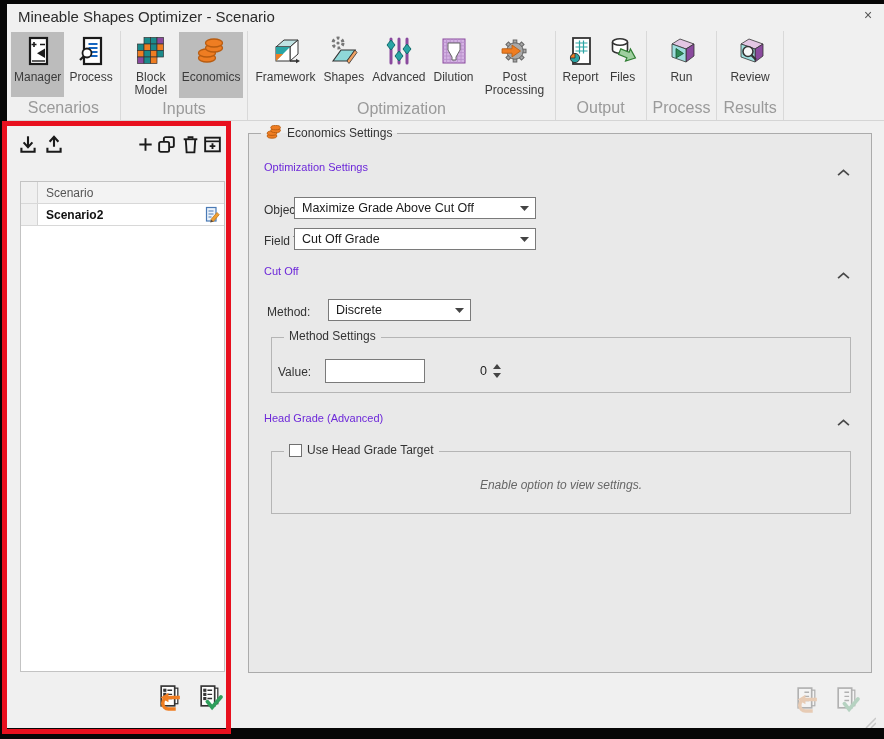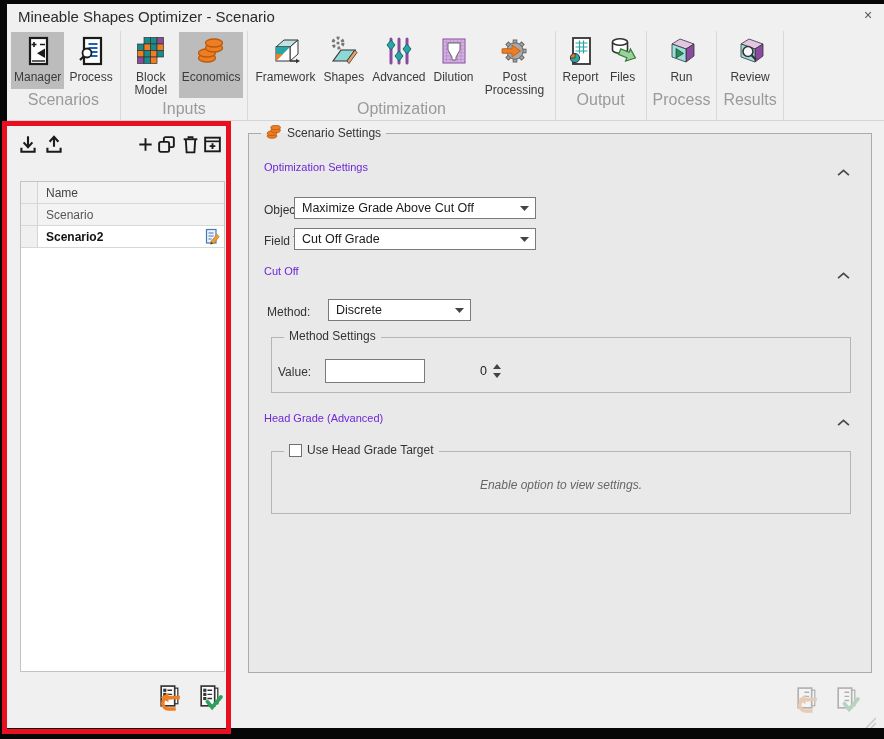--- a/index.html
+++ b/index.html
@@ -15,21 +15,21 @@
   
   .window { position:absolute; left:7px; top:4px; width:877px; height:724px; background:#f0f0f0; }
 
   .titlebar-title { position:absolute; left:18px; top:8px; font-size:15px; color:#2b2b2b; }
   .close-btn { position:absolute; left:858px; top:5px; width:20px; height:20px;
     font-size:14px; color:#555; text-align:center; line-height:20px; cursor:default; }
 
   
   .ribbon { position:absolute; left:7px; top:31px; width:877px; height:90px;
     display:flex; background:#f0f0f0; border-bottom:1px solid #d5d5d5; }
-  .rgroup { display:flex; flex-direction:column; border-right:1px solid #d9d9d9; padding:1px 4px 8px 4px; }
+  .rgroup { display:flex; flex-direction:column; border-right:1px solid #d9d9d9; padding:1px 4px 0 4px; }
   .rbuttons { flex:1; display:flex; align-items:stretch; justify-content:center; gap:2px; }
   .rbtn { display:flex; flex-direction:column; align-items:center; padding:3px 3px 1px 3px; }
   .rbtn.selected { background:#bcbcbc; }
   .rbtn svg { flex:0 0 auto; }
   .rbtn-label { font-size:12px; line-height:13px; color:#3b3b3b; text-align:center; margin-top:4px; }
   .w-narrow { max-width:46px; }
   .w-post { max-width:66px; }
   .rgroup-label { font-size:16px; color:#9a9a9a; text-align:center; padding:2px 2px 3px 2px; white-space:nowrap; }
 
   
@@ -294,24 +294,20 @@
   <path d="M3.5 5 h13" stroke="#1a1a1a" stroke-width="1.8" fill="none"></path>
   <path d="M5.5 5 l0.8 12.5 h7.4 L14.5 5" stroke="#1a1a1a" stroke-width="1.8" fill="none"></path>
 </svg>
 <svg class="tool-ico" style="left:202px;top:134px" width="21" height="21" viewBox="0 0 20 20">
   <rect x="3" y="3.5" width="14" height="13" fill="none" stroke="#1a1a1a" stroke-width="1.8"></rect>
   <path d="M3 7 h14" stroke="#1a1a1a" stroke-width="1.6"></path>
   <path d="M10 8.8 v5.4 M7.3 11.5 h5.4" stroke="#1a1a1a" stroke-width="1.8"></path>
 </svg>
 
 <div class="scen-table">
-  <div class="trow header">
-    <div class="selcell"></div>
-    <div class="namecell">Name</div>
-  </div>
   <div class="trow row-plain">
     <div class="selcell"></div>
     <div class="namecell">Scenario</div>
   </div>
   <div class="trow row-selected">
     <div class="selcell"></div>
     <div class="namecell">
       <span>Scenario2</span>
       <svg class="row-edit-icon" width="17" height="17" viewBox="0 0 17 17">
         <rect x="2.5" y="1.5" width="9.5" height="13.5" fill="#eaf2fb" stroke="#4a7ab5" stroke-width="1.2"></rect>
@@ -352,21 +348,21 @@
 <div class="groupbox gb-main">
   <div class="gb-legend">
     <svg width="16" height="15" viewBox="0 0 16 15">
       <g fill="#ef7d22" stroke="#b85c10" stroke-width="0.9">
         <ellipse cx="6" cy="11" rx="4.8" ry="2.2"></ellipse>
         <ellipse cx="6" cy="8.2" rx="4.8" ry="2.2"></ellipse>
         <ellipse cx="9.6" cy="5.4" rx="4.8" ry="2.2"></ellipse>
         <ellipse cx="9.6" cy="2.6" rx="4.8" ry="2.2"></ellipse>
       </g>
     </svg>
-    <span>Scenario Settings</span>
+    <span>Economics Settings</span>
   </div>
 
   <div class="section-title" style="left:15px;top:27px">Optimization Settings</div>
   <svg class="chevron" style="left:588px;top:35px" width="13" height="8" viewBox="0 0 12 7">
     <polyline points="1,5.5 6,1 11,5.5" stroke="#4a4a4a" stroke-width="1.6" fill="none"></polyline>
   </svg>
 
   <div class="field-label" style="left:15px;top:69px">Objective:</div>
   <div class="combo" style="left:45px;top:63px;width:242px">
     <span>Maximize Grade Above Cut Off</span>

